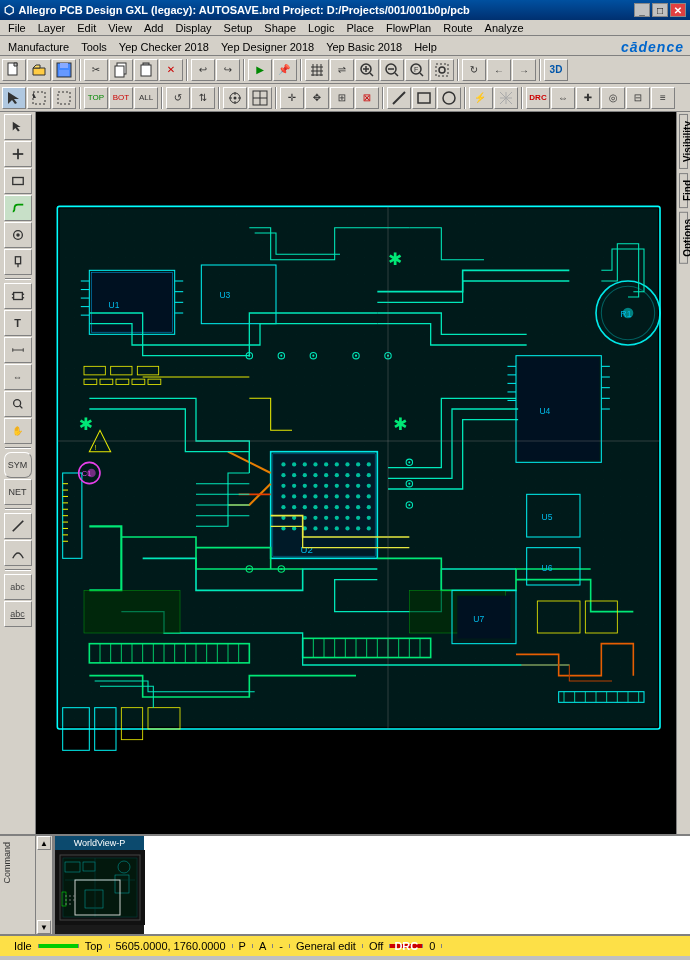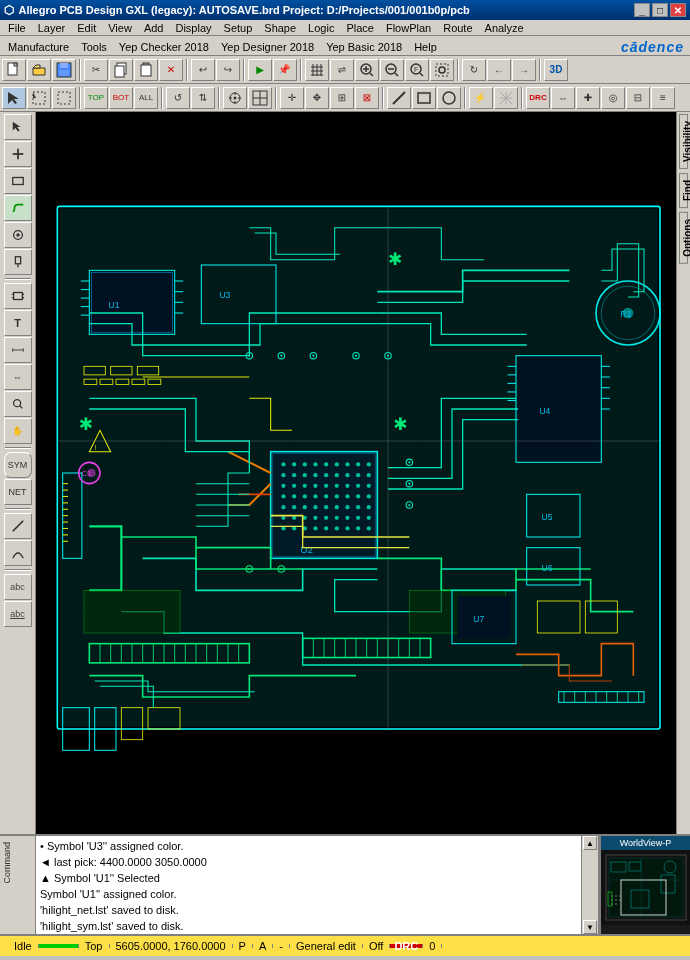--- a/index.html
+++ b/index.html
@@ -880,29 +880,20 @@
     <div class="right-tab">Visibility</div>
     <div class="right-tab">Find</div>
     <div class="right-tab">Options</div>
   </div>
 </div>
 
 <div id="console-area">
   <div style="width: 36px; background: #d4d0c8; border-right: 1px solid #808080; display: flex; flex-direction: column; justify-content: flex-start; padding: 2px;">
     <div style="writing-mode: vertical-rl; transform: rotate(180deg); font-size: 9px; color: #333; margin-top: 4px;">Command</div>
   </div>
-  <div id="console-text">
-    <div class="console-line bullet">Symbol 'U3'' assigned color.</div>
-    <div class="console-line arrow">last pick:  4400.0000 3050.0000</div>
-    <div class="console-line triangle">Symbol 'U1'' Selected</div>
-    <div class="console-line">Symbol 'U1'' assigned color.</div>
-    <div class="console-line">'hilight_net.lst' saved to disk.</div>
-    <div class="console-line">'hilight_sym.lst' saved to disk.</div>
-
-  </div>
   <div id="console-scrollbar">
     <div class="scroll-btn">▲</div>
     <div style="flex:1; background:#d4d0c8;"></div>
     <div class="scroll-btn">▼</div>
   </div>
   <div style="width:2px; background: #808080;"></div>
   <div id="console-minimap">
     <div id="minimap-label">WorldView-P</div>
     <div id="minimap-view">
       <svg width="90" height="75" viewBox="0 0 90 75" style="display:block;">

